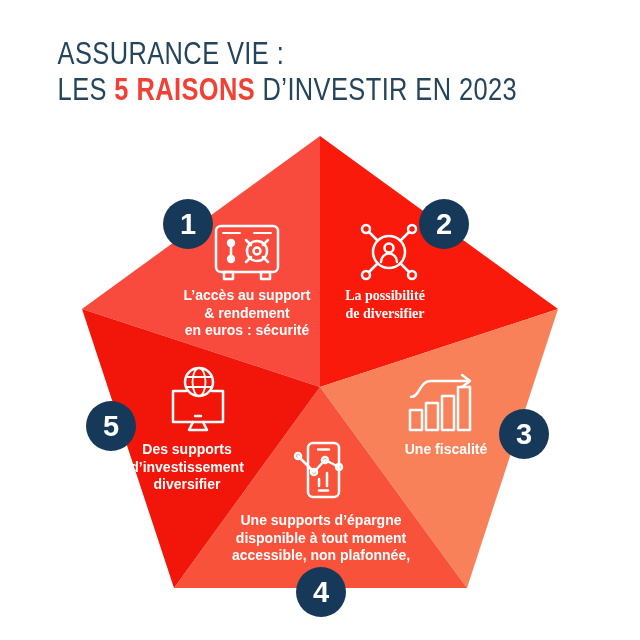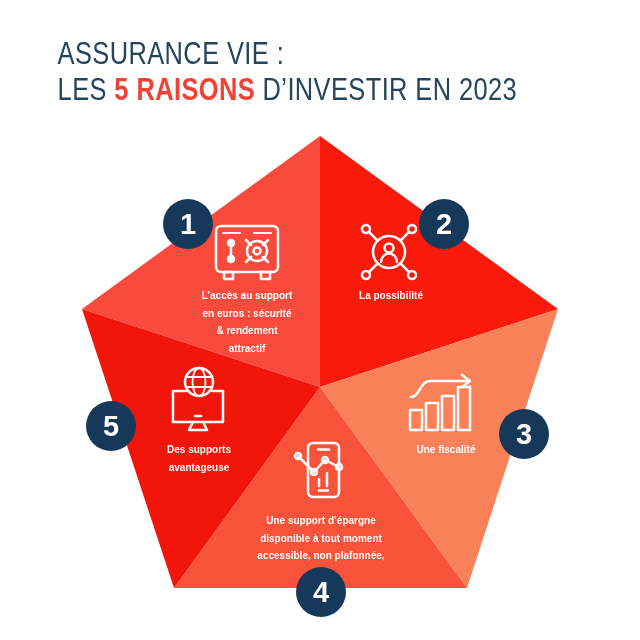--- a/index.html
+++ b/index.html
@@ -14,26 +14,26 @@
   
   .pentagon{position:absolute;left:0;top:0;}
 
   
   .badge{position:absolute;width:50px;height:50px;border-radius:50%;background:#16395a;color:#ffffff;
          display:flex;align-items:center;justify-content:center;font-size:29px;font-weight:700;}
   .b1{left:163px;top:199px;} .b2{left:419px;top:199px;} .b3{left:499px;top:409px;}
   .b4{left:296px;top:567px;} .b5{left:86px;top:401px;}
 
   
-  .stext{position:absolute;color:#ffffff;font-weight:700;font-size:10px;line-height:17.5px;text-align:center;}
+  .stext{position:absolute;color:#ffffff;font-weight:700;font-size:14px;line-height:17.5px;text-align:center;}
   .t1{left:147px;top:287px;width:200px;}
-  .t2{left:291px;top:287px;width:200px;}
+  .t2{left:285px;top:287px;width:200px;font-family:Liberation Serif, serif;}
   .t3{left:346px;top:441px;width:200px;}
   .t4{left:196px;top:512px;width:250px;}
-  .t5{left:99px;top:441px;width:200px;}
+  .t5{left:87px;top:441px;width:200px;}
 
   
   .icon{position:absolute;}
   .i1{left:214px;top:224px;} .i2{left:358px;top:221px;} .i3{left:407px;top:370px;}
   .i4{left:291px;top:441px;} .i5{left:169px;top:365px;}
   .icon svg{display:block;}
   .ln{stroke:#ffffff;stroke-width:2.5;fill:none;stroke-linecap:round;stroke-linejoin:round;}
   .thin{stroke:#ffffff;stroke-width:1.8;fill:none;stroke-linecap:round;}
   .dot{fill:#ffffff;stroke:none;}
 </style>
@@ -130,33 +130,34 @@
       <ellipse class="thin" cx="30" cy="17" rx="6.5" ry="14"></ellipse>
       <path class="thin" d="M17.5 12 H42.5 M17.5 22 H42.5"></path>
       <path class="ln" d="M17 26 H4 V57 H54 V26 H43"></path>
       <line class="ln" x1="26" y1="51" x2="32" y2="51"></line>
       <path class="ln" d="M24 57 L20 65 H38 L34 57"></path>
     </svg>
   </div>
 
   <div class="stext t1">
     <div>L’accès au support</div>
+    <div>&amp; rendement</div>
     <div>en euros : sécurité</div>
-    <div>&amp; rendement</div>
-    <div>attractif</div>
   </div>
   <div class="stext t2">
     <div>La possibilité</div>
+    <div>de diversifier</div>
   </div>
   <div class="stext t3">
     <div>Une fiscalité</div>
   </div>
   <div class="stext t4">
-    <div>Une support d’épargne</div>
+    <div>Une supports d’épargne</div>
     <div>disponible à tout moment</div>
     <div>accessible, non plafonnée,</div>
   </div>
   <div class="stext t5">
     <div>Des supports</div>
-    <div>avantageuse</div>
+    <div>d’investissement</div>
+    <div>diversifier</div>
   </div>
 
 </div>
 
 </body></html>

